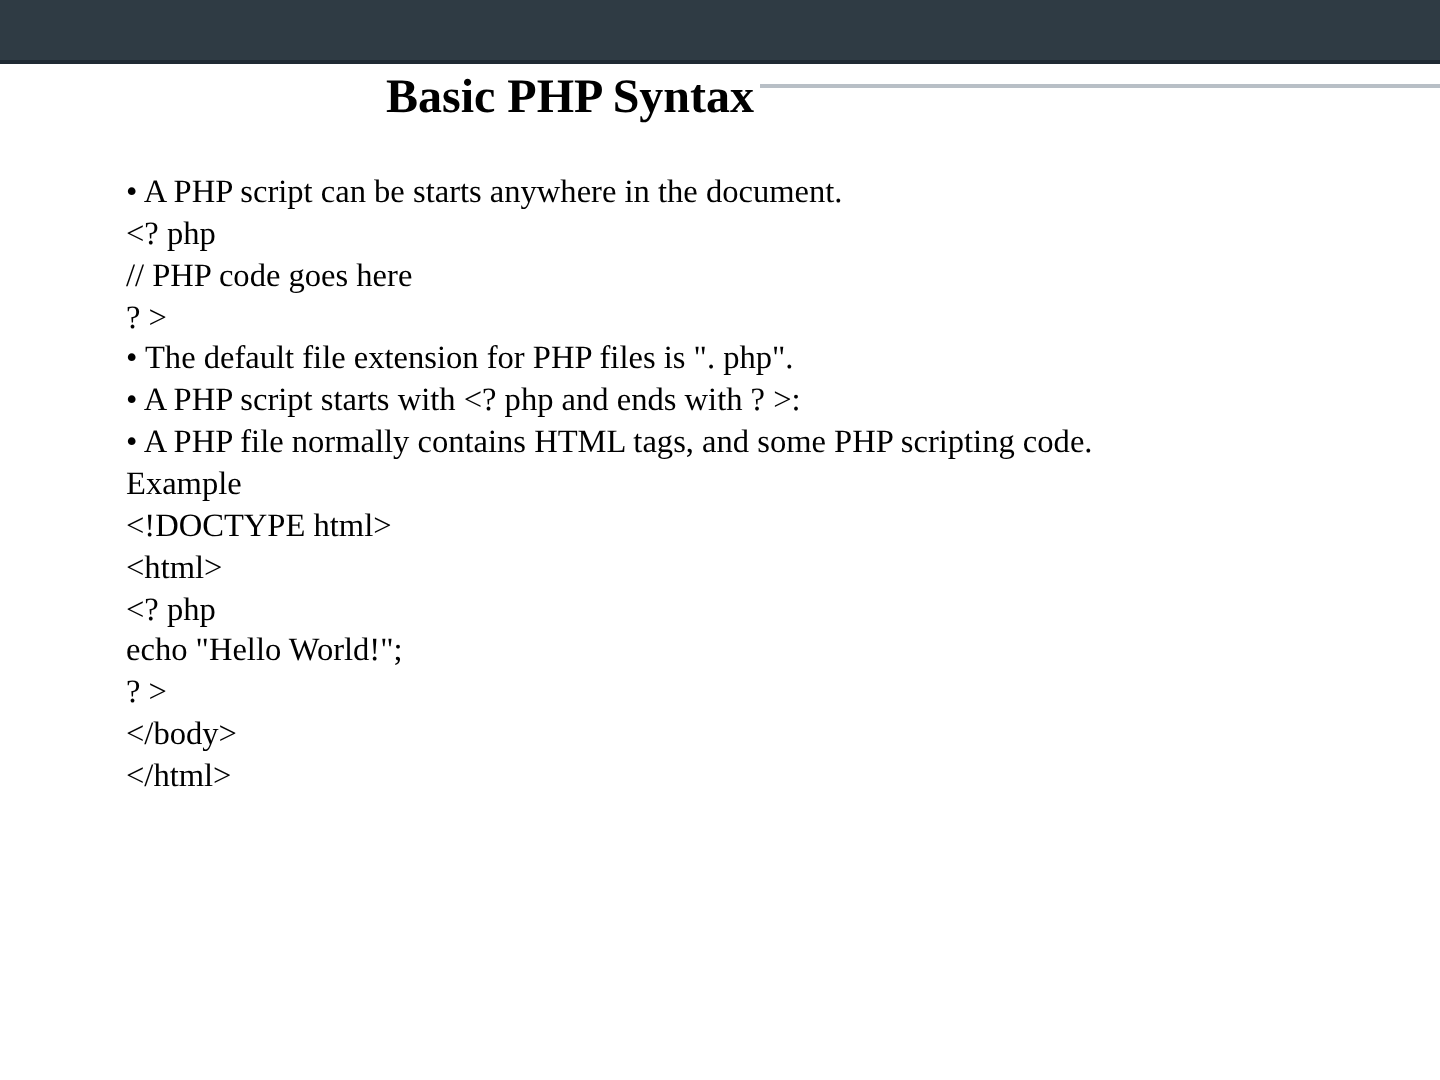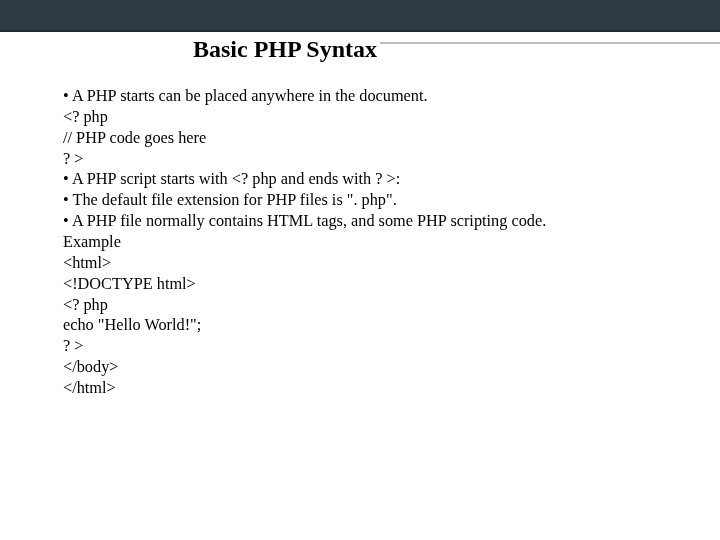--- a/index.html
+++ b/index.html
@@ -70,29 +70,29 @@
 <body>
 
 <div class="slide">
   <div class="topbar"></div>
   <div class="rule1"></div>
   <div class="title-wrap">
     <div class="title">Basic PHP Syntax</div>
   </div>
   <div class="rule2"></div>
   <div class="content" id="content">
-      <p class="bullet">A PHP starts can be placed anywhere in the document.</p>
+      <p class="bullet">A PHP script can be starts anywhere in the document.</p>
       <p>&lt;? php</p>
       <p>// PHP code goes here</p>
       <p>? &gt;</p>
+      <p class="bullet">The default file extension for PHP files is ". php".</p>
       <p class="bullet">A PHP script starts with &lt;? php and ends with ? &gt;:</p>
-      <p class="bullet">The default file extension for PHP files is ". php".</p>
       <p class="bullet">A PHP file normally contains HTML tags, and some PHP scripting code.</p>
       <p style="font-weight: normal;">Example</p>
+      <p> &lt;!DOCTYPE html&gt;</p>
       <p>&lt;html&gt;</p>
-      <p> &lt;!DOCTYPE html&gt;</p>
       <p>&lt;? php</p>
       <p>echo "Hello World!";</p>
       <p>? &gt;</p>
       <p>&lt;/body&gt;</p>
       <p>&lt;/html&gt;</p>
     </div>
 </div>
 
 </body></html>

